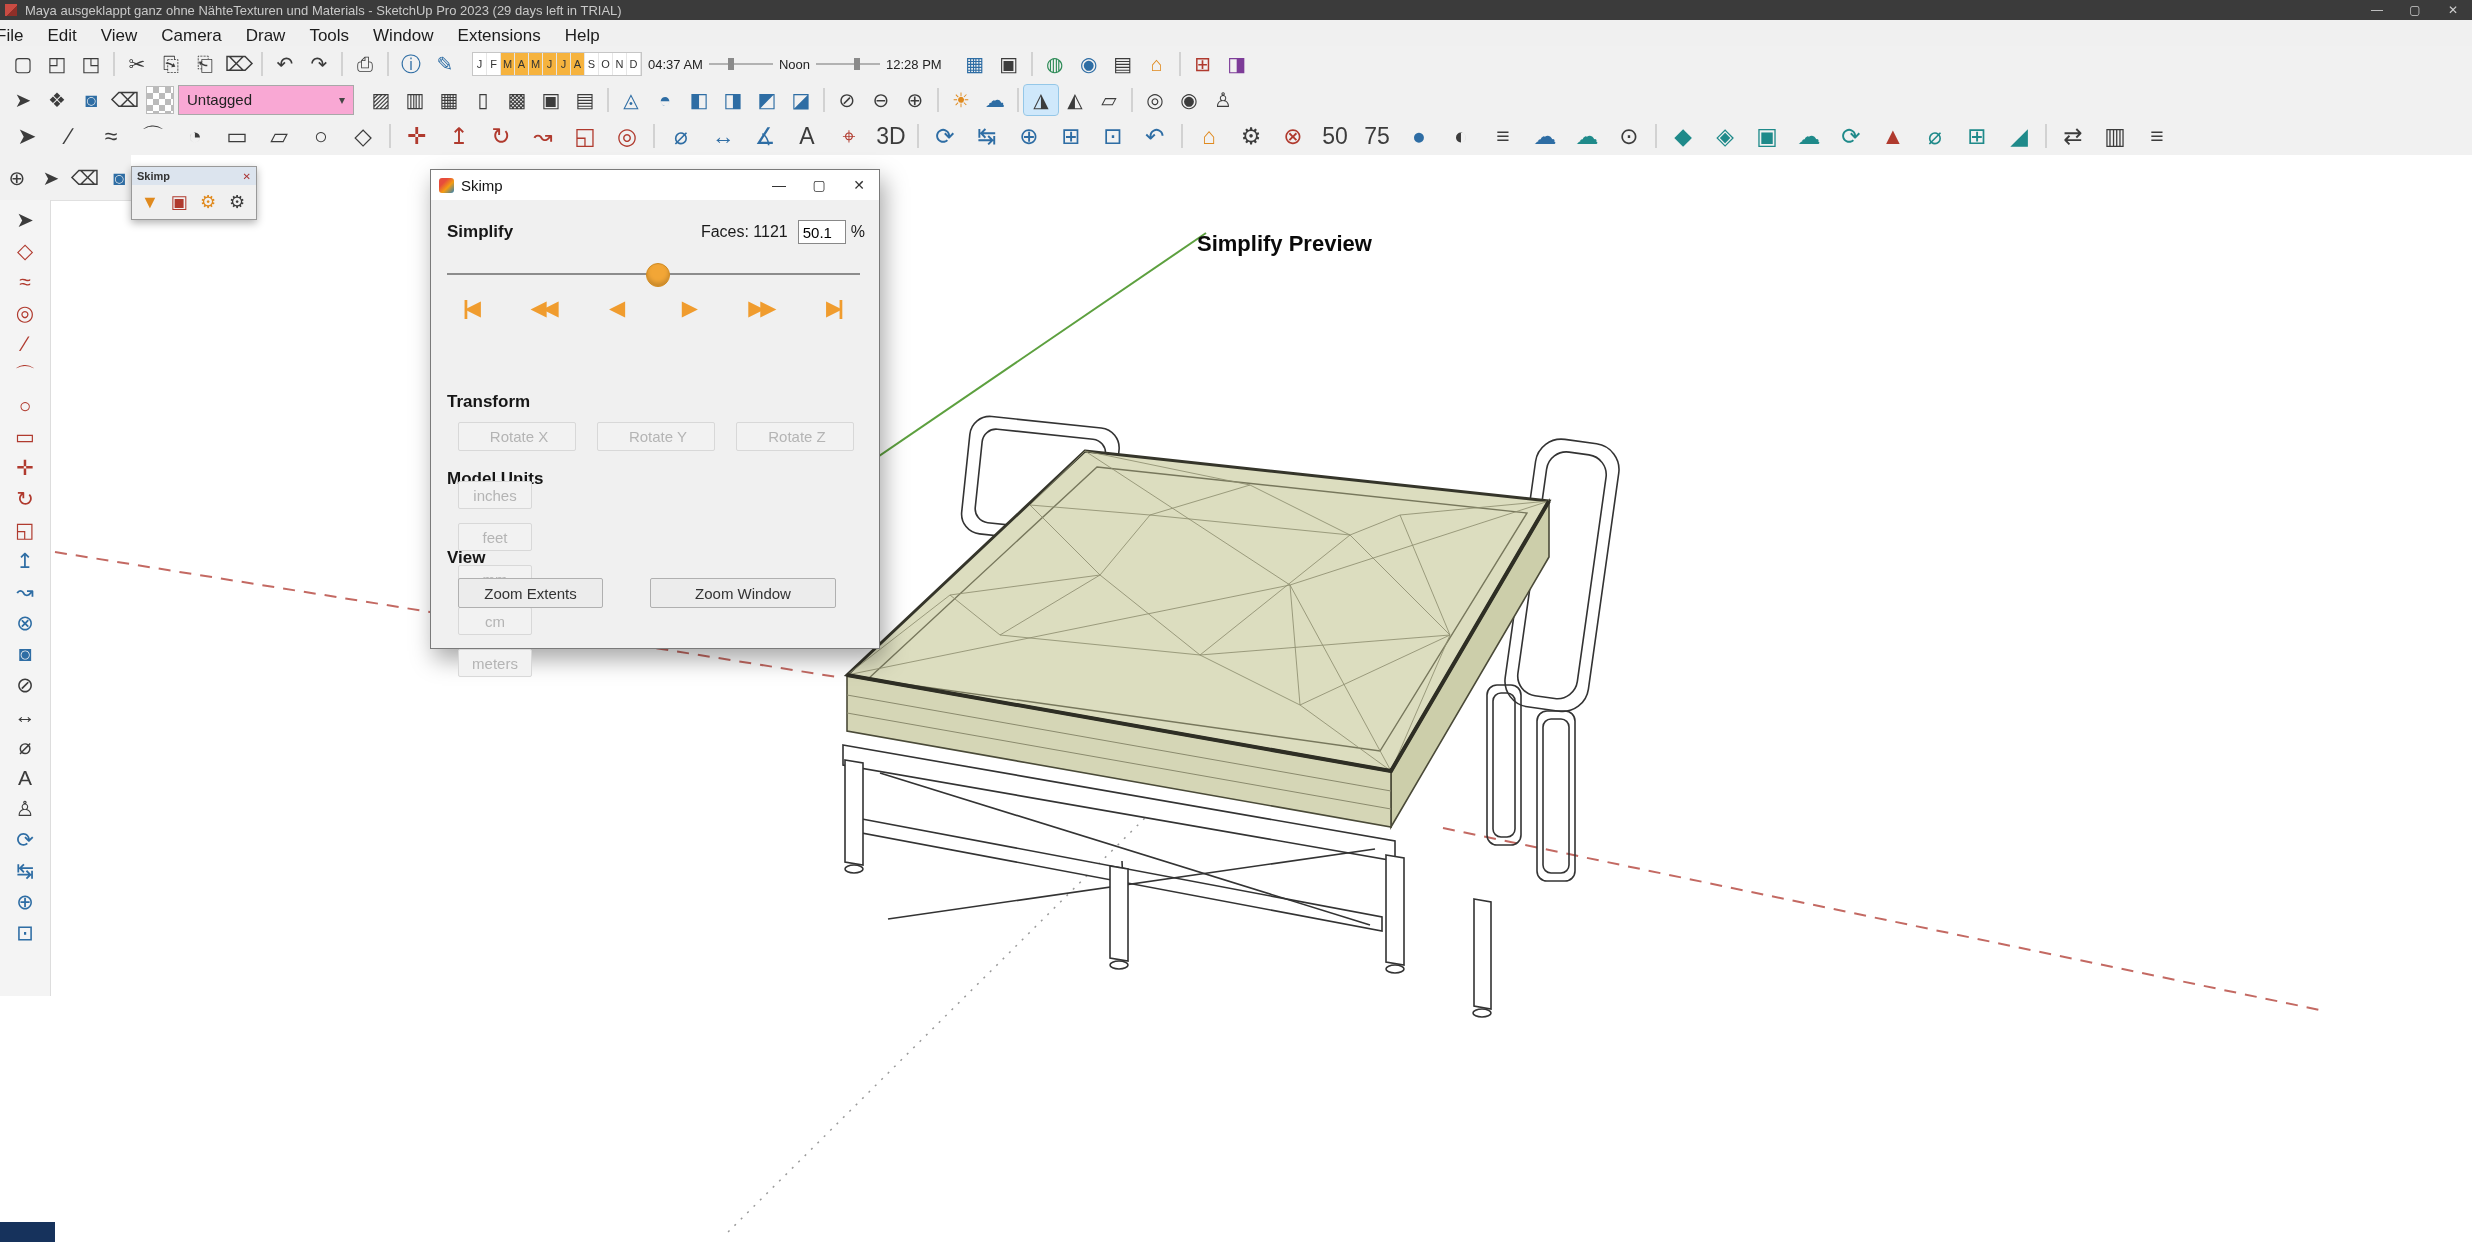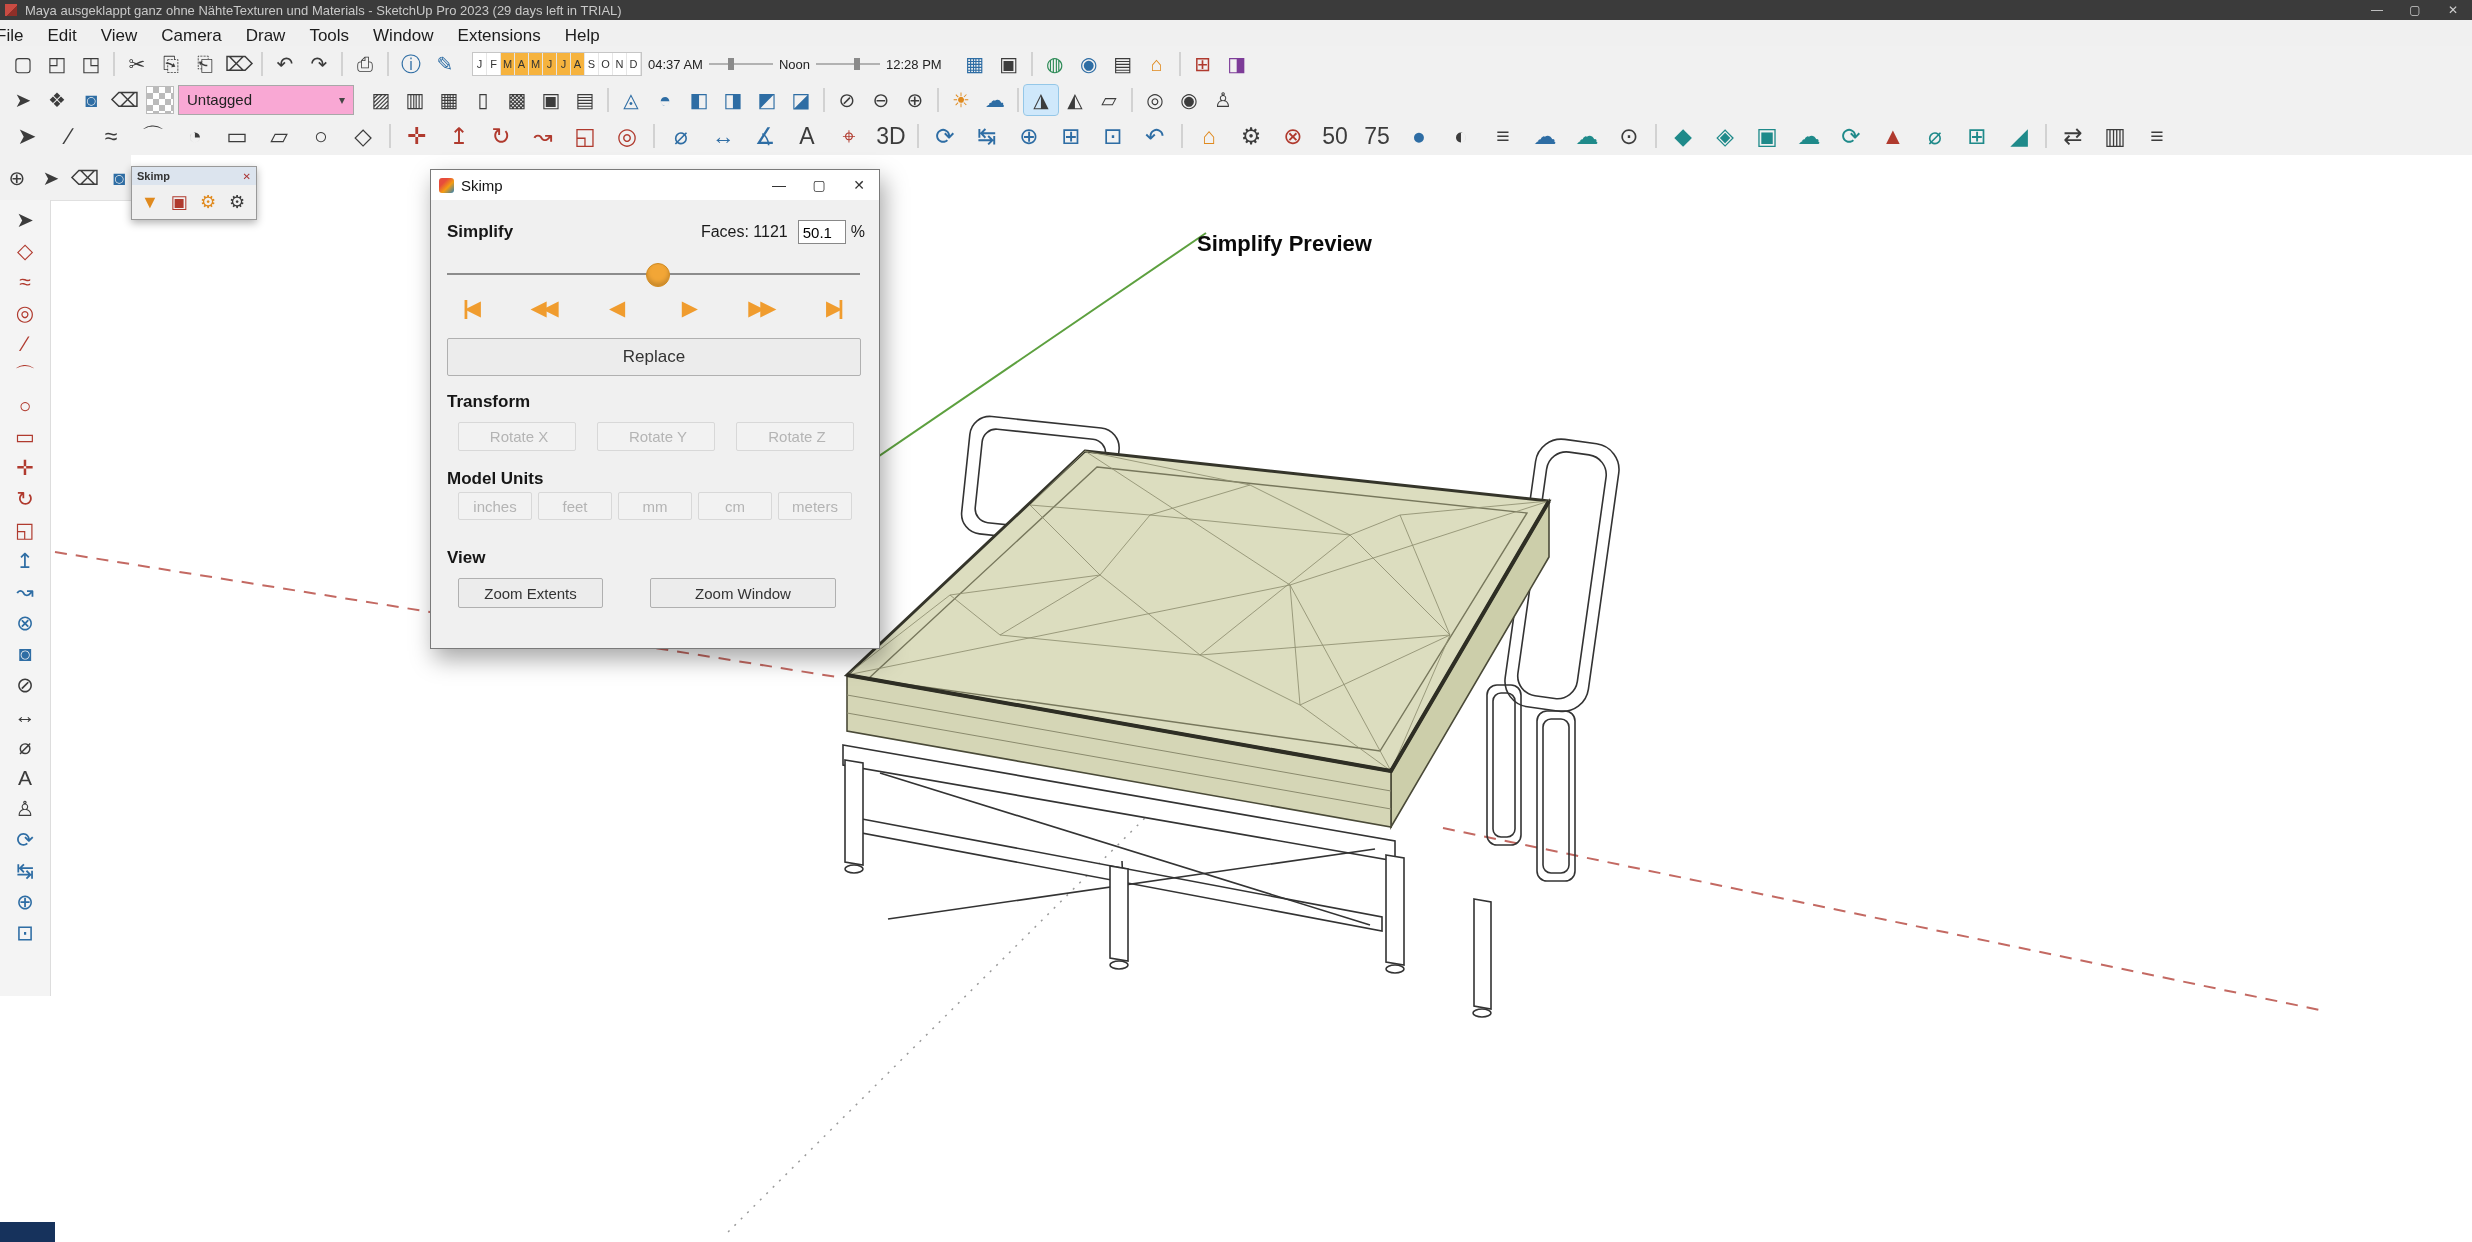--- a/index.html
+++ b/index.html
@@ -105,21 +105,21 @@
   .playback{position:absolute;top:96px;left:16px;right:19px;display:flex;justify-content:space-between;}
   .pb{color:#f09c2e;font-size:21px;font-weight:bold;letter-spacing:-4px;padding-right:4px;
       width:46px;text-align:center;}
   button{font-family:inherit;cursor:default;}
   .dlg-btn{background:#ececec;border:1px solid #b0b0b0;border-radius:2px;font-size:16px;color:#333;}
   .dlg-btn.replace{position:absolute;left:16px;top:138px;width:414px;height:38px;font-size:17px;}
   .sec-label.t-label{position:absolute;top:192px;left:16px;}
   .transform-row{position:absolute;top:222px;left:27px;display:flex;gap:21px;}
   .dlg-btn.small{width:118px;height:29px;font-size:15px;padding-left:10px;}
   .sec-label.u-label{position:absolute;top:269px;left:16px;}
-  .units-row{position:absolute;top:292px;left:27px;display:flex;gap:6px;}
+  .units-row{position:absolute;top:281px;left:27px;display:flex;gap:14px;flex-direction:column;}
   .dlg-btn.unit{width:74px;height:28px;font-size:15px;}
   .sec-label.v-label{position:absolute;top:348px;left:16px;}
   .view-row{position:absolute;top:378px;left:27px;display:flex;gap:27px;}
   .dlg-btn.view{height:30px;font-size:15px;}
   .view-row button:nth-of-type(1){width:145px;}
   .view-row button:nth-of-type(2){width:186px;margin-left:20px;}
   .dlg-btn.disabled{color:#b4b4b4;border-color:#d8d8d8;background:#f2f2f2;}
 
   .taskbar-fragment{position:absolute;left:0;top:1222px;width:55px;height:20px;background:#16325c;}
 </style>
@@ -458,21 +458,20 @@
       </div>
       <div class="playback">
 
       <span class="pb">|◀</span>
           <span class="pb">◀◀</span>
           <span class="pb">◀</span>
           <span class="pb">▶</span>
           <span class="pb">▶▶</span>
           <span class="pb">▶|</span>
         </div>
-      <button class="dlg-btn replace">Replace</button>
 
       <div class="sec-label t-label">Transform</div>
       <div class="btn-row transform-row">
 
       <button class="dlg-btn small disabled">Rotate X</button>
           <button class="dlg-btn small disabled">Rotate Y</button>
           <button class="dlg-btn small disabled">Rotate Z</button>
         </div>
 
       <div class="sec-label u-label">Model Units</div>

